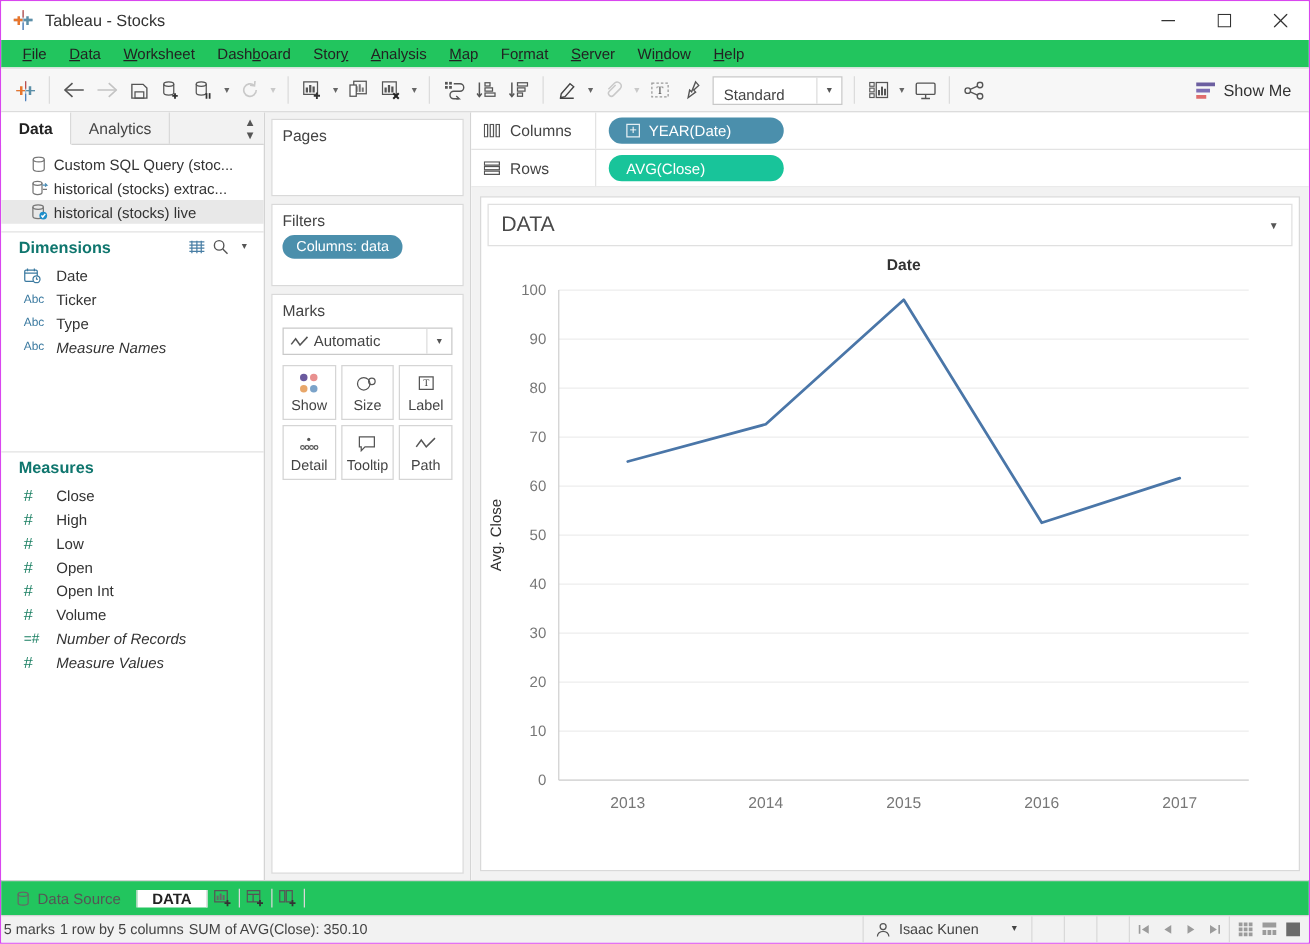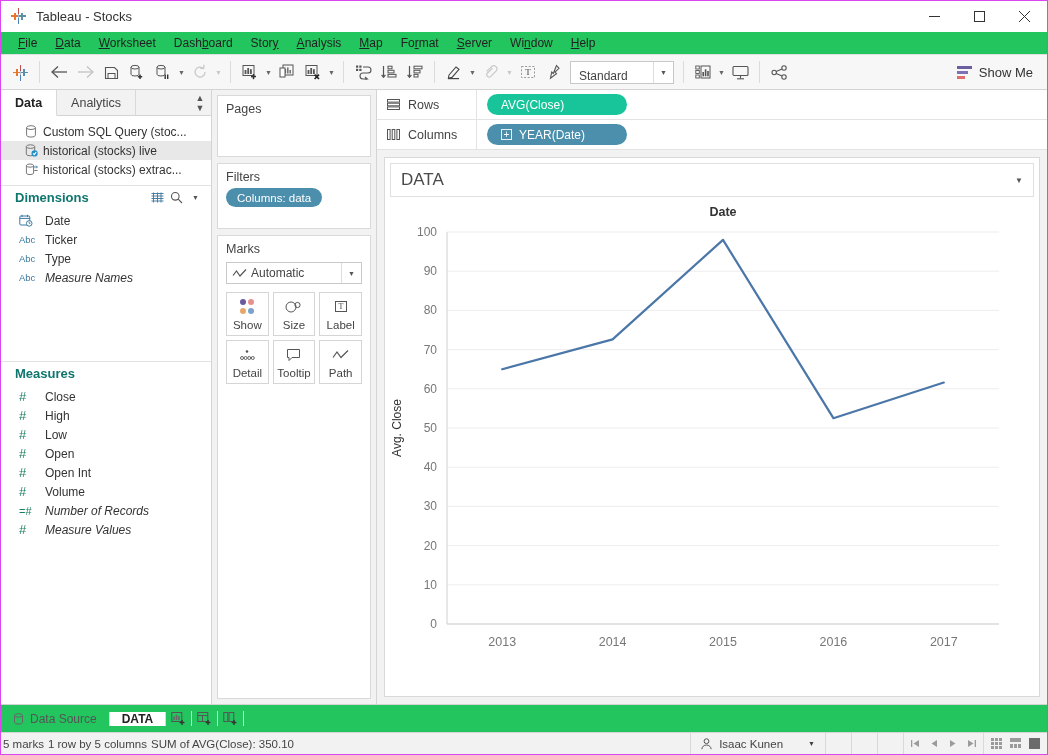--- a/index.html
+++ b/index.html
@@ -389,41 +389,41 @@
       <div class="ds-list">
         <div class="ds-item">
           <span class="dsicon">
             <svg width="12" height="13" viewBox="0 0 12 13">
                 <ellipse cx="6" cy="2.6" rx="4.4" ry="1.9" fill="none" stroke="#777" stroke-width="1"></ellipse>
                 <path d="M1.6 2.6 v7.6 a4.4 1.9 0 0 0 8.8 0 v-7.6" fill="none" stroke="#777" stroke-width="1"></path>
               </svg>
           </span>
           <span>Custom SQL Query (stoc...</span>
         </div>
+        <div class="ds-item">
+          <span class="dsicon">
+            <svg width="14" height="13" viewBox="0 0 14 13">
+                <ellipse cx="5" cy="2.6" rx="3.6" ry="1.6" fill="none" stroke="#777" stroke-width="1"></ellipse>
+                <path d="M1.4 2.6 v7.4 a3.6 1.6 0 0 0 7.2 0 v-7.4" fill="none" stroke="#777" stroke-width="1"></path>
+                <path d="M9 4 h3.4 l-1.3 -1.3 M12.4 4 l-1.3 1.3" fill="none" stroke="#4a8cb5" stroke-width="1"></path>
+                <line x1="9.3" y1="7.5" x2="12.6" y2="7.5" stroke="#777" stroke-width="1"></line>
+              </svg>
+          </span>
+          <span>historical (stocks) extrac...</span>
+        </div>
         <div class="ds-item selected">
           <span class="dsicon">
             <svg width="14" height="13" viewBox="0 0 14 13">
                 <ellipse cx="5.5" cy="2.6" rx="4.2" ry="1.8" fill="none" stroke="#777" stroke-width="1"></ellipse>
                 <path d="M1.3 2.6 v7.4 a4.2 1.8 0 0 0 8.4 0 v-7.4" fill="none" stroke="#777" stroke-width="1"></path>
                 <circle cx="9.6" cy="9.4" r="3.1" fill="#1f8ec9"></circle>
                 <polyline points="8.1,9.4 9.2,10.6 11.2,8.1" fill="none" stroke="#fff" stroke-width="1.2"></polyline>
               </svg>
           </span>
           <span>historical (stocks) live</span>
-        </div>
-        <div class="ds-item">
-          <span class="dsicon">
-            <svg width="14" height="13" viewBox="0 0 14 13">
-                <ellipse cx="5" cy="2.6" rx="3.6" ry="1.6" fill="none" stroke="#777" stroke-width="1"></ellipse>
-                <path d="M1.4 2.6 v7.4 a3.6 1.6 0 0 0 7.2 0 v-7.4" fill="none" stroke="#777" stroke-width="1"></path>
-                <path d="M9 4 h3.4 l-1.3 -1.3 M12.4 4 l-1.3 1.3" fill="none" stroke="#4a8cb5" stroke-width="1"></path>
-                <line x1="9.3" y1="7.5" x2="12.6" y2="7.5" stroke="#777" stroke-width="1"></line>
-              </svg>
-          </span>
-          <span>historical (stocks) extrac...</span>
         </div>
       </div>
 
       <div class="sec-head">
         <div class="st">Dimensions</div>
         <div class="sec-icon">
           <svg width="13" height="12" viewBox="0 0 13 12">
               <g stroke="#4a7fa5" stroke-width="1">
                 <line x1="0.5" y1="1.5" x2="12.5" y2="1.5"></line>
                 <line x1="0.5" y1="4" x2="12.5" y2="4"></line>
@@ -592,48 +592,48 @@
           </div>
         </div>
       </div>
     </div>
 
     <div class="sheet">
       <div class="shelf">
         <div class="slabel">
           <span>
             <svg width="13" height="11" viewBox="0 0 13 11">
+                <rect x="0.5" y="0.5" width="2.6" height="10" fill="none" stroke="#555" stroke-width="1"></rect>
+                <rect x="5.2" y="0.5" width="2.6" height="10" fill="none" stroke="#555" stroke-width="1"></rect>
+                <rect x="9.9" y="0.5" width="2.6" height="10" fill="none" stroke="#555" stroke-width="1"></rect>
+              </svg>
+          </span>
+          <span>Columns</span>
+        </div>
+        <div class="sdrop">
+          <div class="pill shelf-blue">
+            <span class="expand-box">+</span>
+            <span>YEAR(Date)</span>
+          </div>
+        </div>
+      </div>
+      <div class="shelf">
+        <div class="slabel">
+          <span>
+            <svg width="13" height="11" viewBox="0 0 13 11">
                 <rect x="0.5" y="0.5" width="12" height="2.6" fill="none" stroke="#555" stroke-width="1"></rect>
                 <rect x="0.5" y="4.2" width="12" height="2.6" fill="none" stroke="#555" stroke-width="1"></rect>
                 <rect x="0.5" y="7.9" width="12" height="2.6" fill="none" stroke="#555" stroke-width="1"></rect>
               </svg>
           </span>
           <span>Rows</span>
         </div>
         <div class="sdrop">
           <div class="pill shelf-green">
             <span>AVG(Close)</span>
-          </div>
-        </div>
-      </div>
-      <div class="shelf">
-        <div class="slabel">
-          <span>
-            <svg width="13" height="11" viewBox="0 0 13 11">
-                <rect x="0.5" y="0.5" width="2.6" height="10" fill="none" stroke="#555" stroke-width="1"></rect>
-                <rect x="5.2" y="0.5" width="2.6" height="10" fill="none" stroke="#555" stroke-width="1"></rect>
-                <rect x="9.9" y="0.5" width="2.6" height="10" fill="none" stroke="#555" stroke-width="1"></rect>
-              </svg>
-          </span>
-          <span>Columns</span>
-        </div>
-        <div class="sdrop">
-          <div class="pill shelf-blue">
-            <span class="expand-box">+</span>
-            <span>YEAR(Date)</span>
           </div>
         </div>
       </div>
 
       <div class="canvas">
         <div class="viz">
           <div class="viz-title">
             <span class="vt">DATA</span>
             <span class="vtd">▼</span>
           </div>

